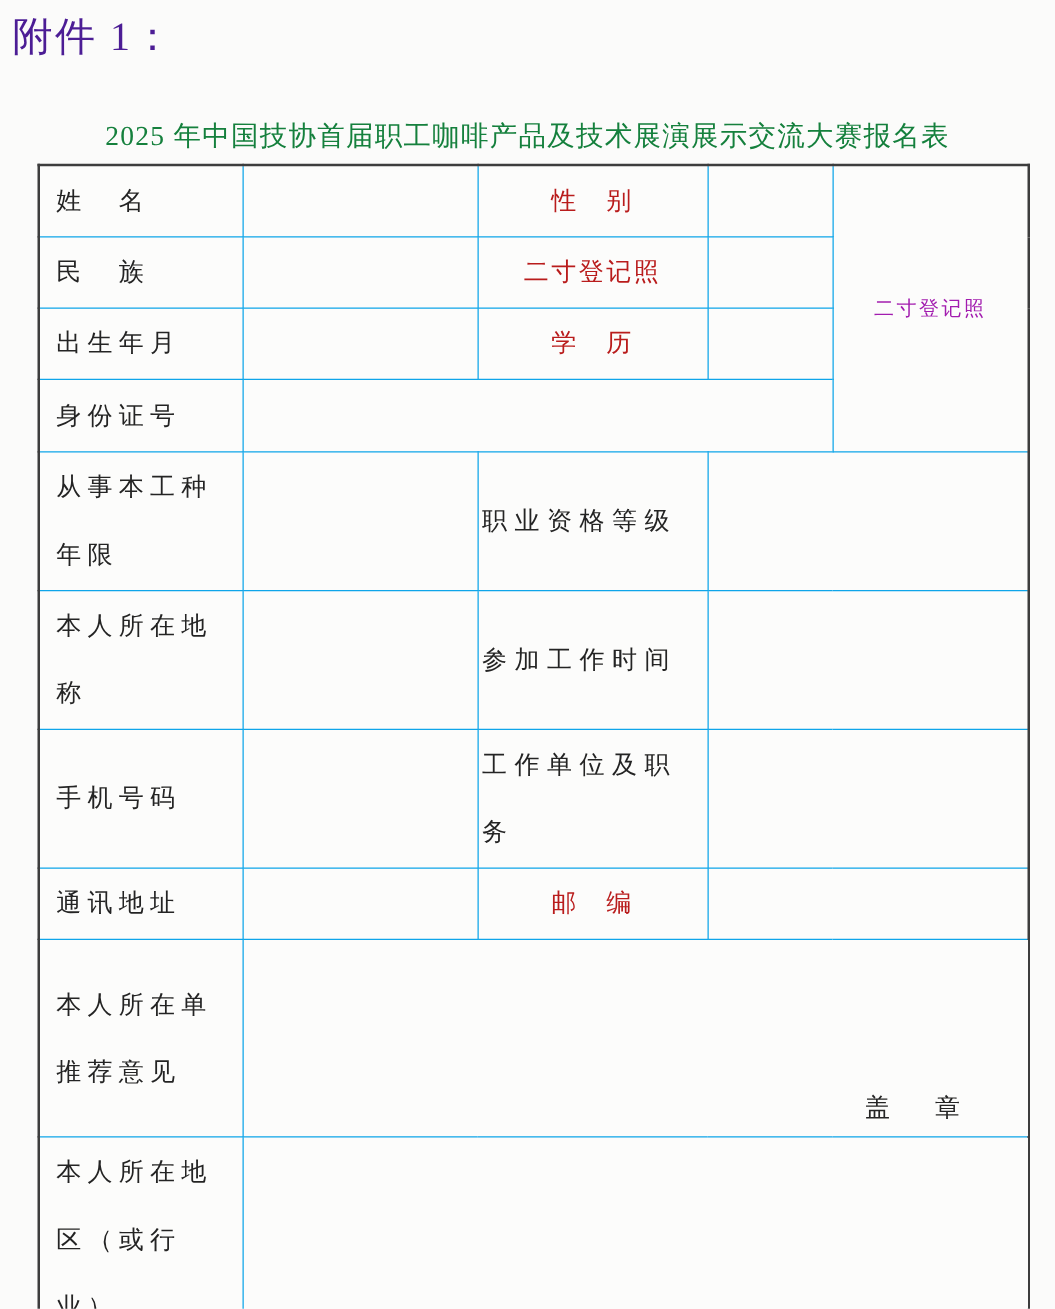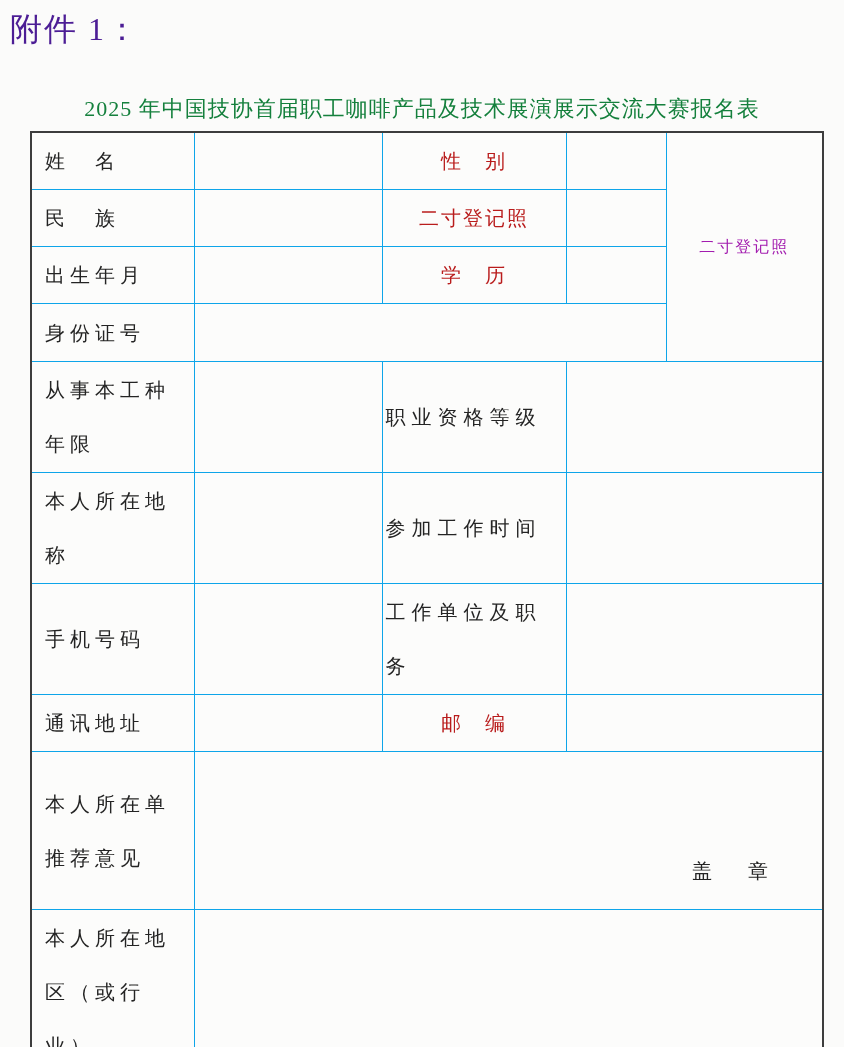--- a/index.html
+++ b/index.html
@@ -62,21 +62,21 @@
   td.photo{
     text-align:center;
     letter-spacing:2px;
     font-size:16px;
     color:#a21caf;
   }
   td.sealcell{position:relative;}
   .seal{
     position:absolute;
     right:46px;
-    bottom:24px;
+    bottom:9px;
     font-size:20px;
     letter-spacing:8px;
     color:#242424;
   }
   tr.r-sm{height:52px;}
   tr.r-id{height:58px;}
   tr.r-md{height:106px;}
   tr.r-md2{height:104px;}
   tr.r-post{height:51px;padding-left:28px;}
   tr.r-big{height:158px;}

